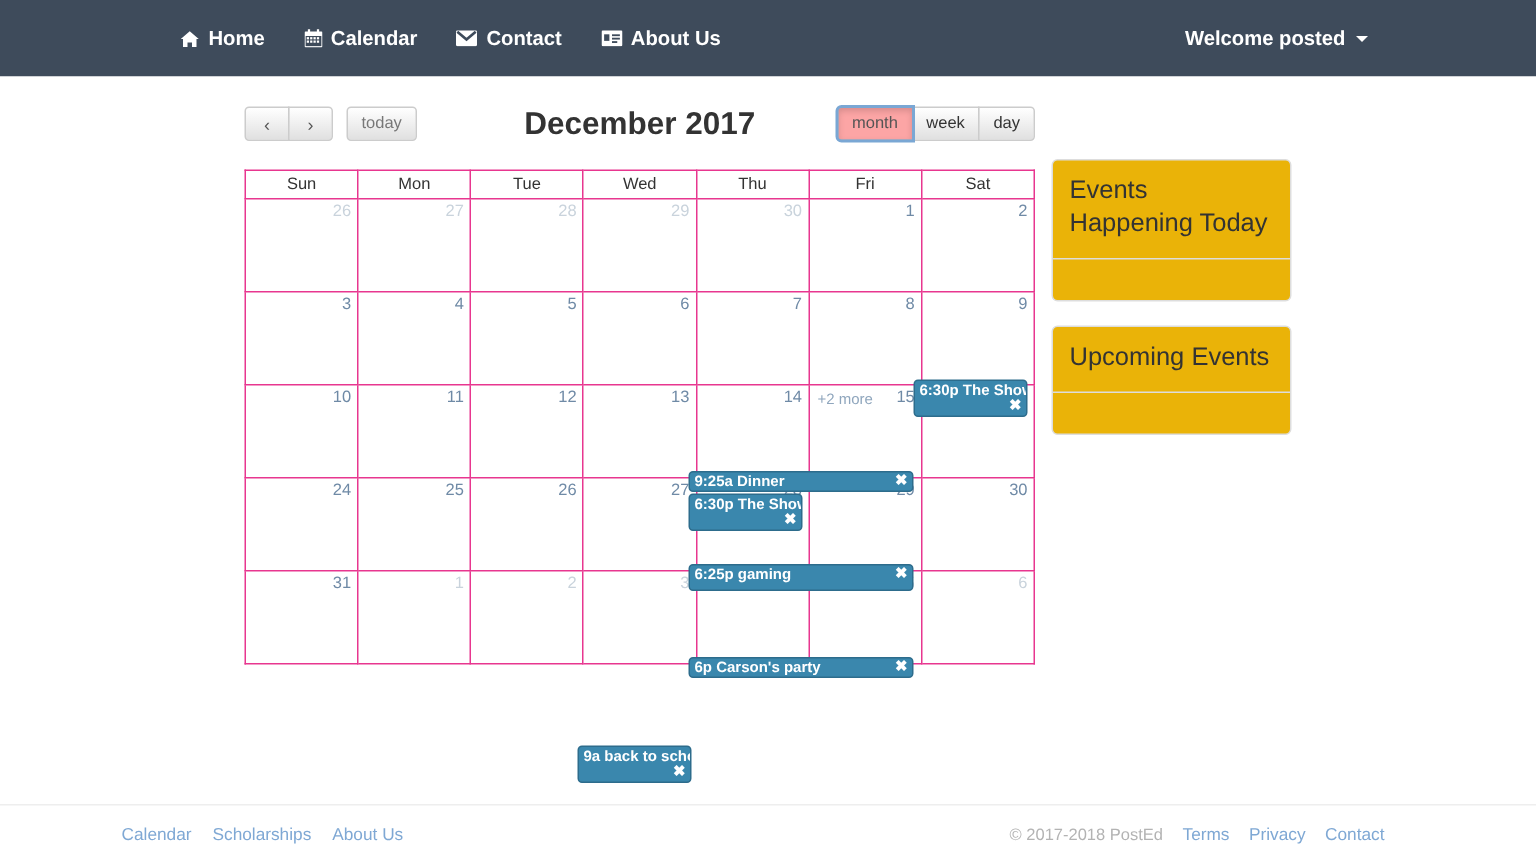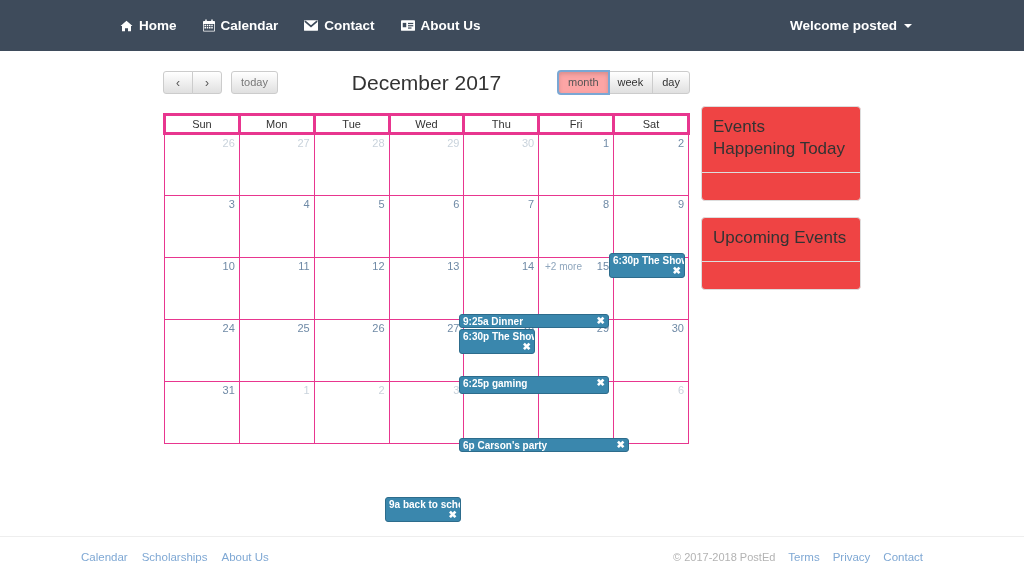--- a/index.html
+++ b/index.html
@@ -109,33 +109,33 @@
     position: relative;
     z-index: 2;
   }
   .cal-title {
     position: absolute;
     left: 0; right: 0;
     top: 0;
     text-align: center;
     font-size: 21px;
     color: #333333;
-    font-weight: normal;
+    font-weight: bold;
     line-height: 24px;
     pointer-events: none;
   }
   .view-switch { display: flex; }
 
   table.cal {
     width: 527px;
     border-collapse: collapse;
     table-layout: fixed;
   }
   table.cal th {
-    border: 3px solid #7f1d1d;
+    border: 1px solid #7f1d1d;
     border-color: #e8368f;
     font-size: 11px;
     font-weight: normal;
     color: #333333;
     height: 19px;
     text-align: center;
     background: #ffffff;
     padding: 0;
   }
   table.cal td {
@@ -201,21 +201,21 @@
   
   .sidebar {
     position: absolute;
     left: 701px;
     top: 55px;
     width: 160px;
   }
   .panel {
     border: 1px solid #dddddd;
     border-radius: 4px;
-    background: #ef4444;
+    background: #eab308;
     margin-bottom: 16px;
   }
   .panel-head {
     padding: 9px 11px 12px 11px;
     font-size: 17px;
     color: #333333;
     line-height: 22px;
   }
   .panel-body {
     border-top: 1px solid #dddddd;
@@ -493,21 +493,21 @@
     <div class="event" style="left:296px; top:249px; width:76px; height:25px;">
       <span>6:30p The Show</span>
       <span class="close">✖</span>
     </div>
 
     <div class="event one-line" style="left:296px; top:296px; width:150px; height:18px;">
       <span>6:25p gaming</span>
       <span class="close">✖</span>
     </div>
 
-    <div class="event one-line" style="left:296px; top:358px; width:170px; height:14px;">
+    <div class="event one-line" style="left:296px; top:358px; width:150px; height:14px;">
       <span>6p Carson's party</span>
       <span class="close">✖</span>
     </div>
 
     <div class="event" style="left:222px; top:417px; width:76px; height:25px;">
       <span>9a back to school</span>
       <span class="close">✖</span>
     </div>
   </div>
 

